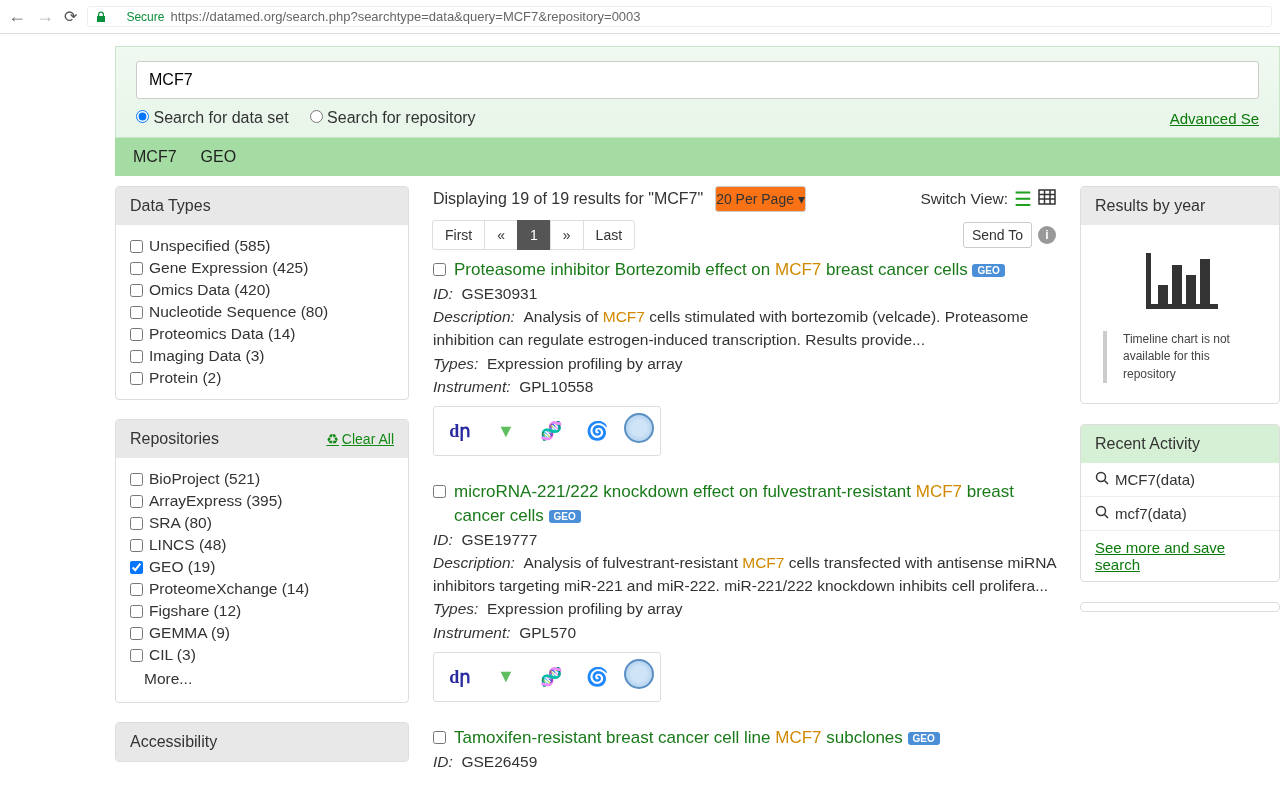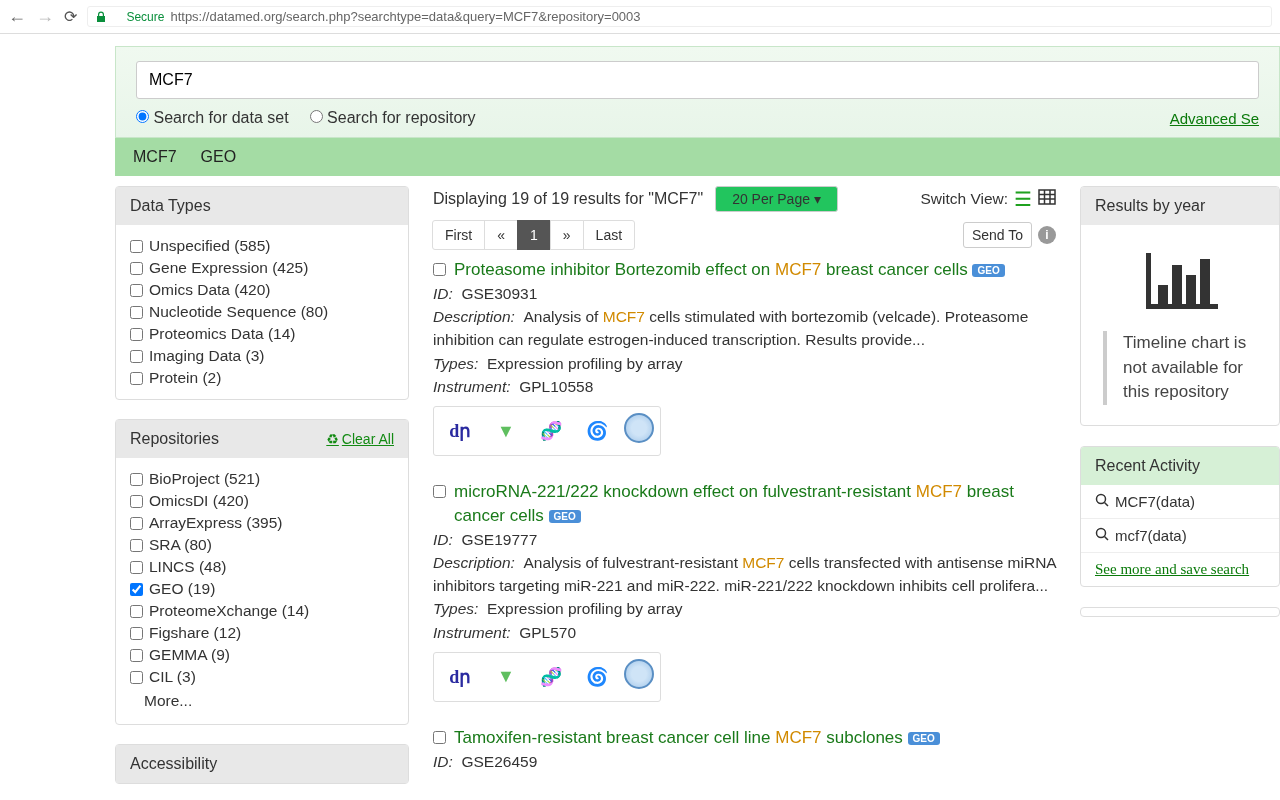--- a/index.html
+++ b/index.html
@@ -29,21 +29,21 @@
 
   .facet-panel { border: 1px solid #ddd; border-radius: 4px; margin-bottom: 19px; }
   .facet-header { background: #e8e8e8; padding: 10px 14px; font-size: 16px; color: #333; display: flex; justify-content: space-between; align-items: center; }
   .facet-clear { color: #138a13; text-decoration: underline; font-size: 14px; display: flex; align-items: center; gap: 3px; }
   .facet-body { padding: 10px 14px; }
   .facet-item { display: flex; align-items: center; gap: 6px; padding: 2px 0; font-size: 15.5px; }
   .facet-more { padding: 4px 0 4px 14px; font-size: 15.5px; color: #333; }
 
   .top-row { display: flex; justify-content: space-between; align-items: center; margin-bottom: 8px; }
   .results-summary { font-size: 16px; color: #333; display:flex; align-items:center; gap:12px; }
-  .perpage { border: 1px solid #ccc; background: #22c55e; padding: 4px 16px; font-size: 14px; border-radius: 3px; display: inline-flex; align-items: flex-end; gap: 4px; }
+  .perpage { border: 1px solid #ccc; background: #f97316; padding: 4px 0; font-size: 14px; border-radius: 3px; display: inline-flex; align-items: flex-end; gap: 4px; }
   .switch-view { display: flex; align-items: center; gap: 6px; font-size: 15.5px; }
   .view-lines { color: #1fa11f; font-size: 20px; }
   .view-grid { color: #333; }
 
   .pager-row { display: flex; justify-content: space-between; align-items: center; margin-bottom: 8px; }
   .pager { display: flex; }
   .pager-btn { border: 1px solid #ddd; background: #fff; color: #333; padding: 6px 12px; font-size: 14px; margin-left: -1px; cursor: pointer; }
   .pager-btn:first-child { border-top-left-radius: 3px; border-bottom-left-radius: 3px; }
   .pager-btn:last-child { border-top-right-radius: 3px; border-bottom-right-radius: 3px; }
   .pager-btn.active { background: #555; color: #fff; border-color: #555; }
@@ -58,25 +58,25 @@
   .meta-line { font-size: 15.5px; line-height: 1.5; }
   .meta-line .lbl { font-style: italic; color: #333; }
   .icon-strip { display: flex; gap: 6px; margin-top: 8px; border: 1px solid #ddd; padding: 6px; width: fit-content; border-radius: 3px; }
   .icon-box { width: 40px; height: 36px; display: flex; align-items: center; justify-content: center; font-size: 18px; }
 
   .right-panel { border: 1px solid #ddd; border-radius: 4px; margin-bottom: 20px; overflow: hidden; }
   .right-header { background: #eaeaea; padding: 10px 14px; font-size: 16px; }
   .right-header.green { background: #d6f0d6; }
   .right-body { padding: 14px; font-size: 15.5px; color: #444; }
   .activity-item { display: flex; align-items: center; gap: 6px; padding: 8px 14px; border-bottom: 1px solid #eee; font-size: 15px; }
-  .see-more { color: #0a7a0a; text-decoration: underline; padding: 8px 14px; display: block; font-size: 15px; font-family: Liberation Serif, serif; }
+  .see-more { color: #0a7a0a; text-decoration: underline; padding: 8px 14px; display: block; font-size: 15px; }
 
   .chart-shape { display:flex; align-items:center; justify-content:center; margin: 10px 0 18px 0; }
   .chart-shape svg { }
-  .timeline-msg { border-left: 4px solid #ccc; padding-left: 16px; font-size: 17px; line-height: 1.45; margin: 0 8px 6px 8px;}
+  .timeline-msg { border-left: 4px solid #ccc; padding-left: 16px; font-size: 12px; line-height: 1.45; margin: 0 8px 6px 8px;}
 
   input[type="checkbox"], input[type="radio"] { margin:0; }
   label { cursor: pointer; }
 </style>
 </head>
 <body>
 
 <div class="browser-bar">
   <span class="nav-arrow">←</span>
   <span class="nav-arrow dim">→</span>
@@ -159,24 +159,20 @@
               <span>Clear All</span>
           </a>
         </div>
         <div class="facet-body" id="repos-body">
             <label class="facet-item">
               <input type="checkbox" style=""> 
               <span>BioProject (521)</span>
             </label>
             <label class="facet-item">
               <input type="checkbox" style=""> 
-              <span>OmicsDI (420)</span>
-            </label>
-            <label class="facet-item">
-              <input type="checkbox" style=""> 
               <span>ArrayExpress (395)</span>
             </label>
             <label class="facet-item">
               <input type="checkbox" style=""> 
               <span>SRA (80)</span>
             </label>
             <label class="facet-item">
               <input type="checkbox" style=""> 
               <span>LINCS (48)</span>
             </label>

